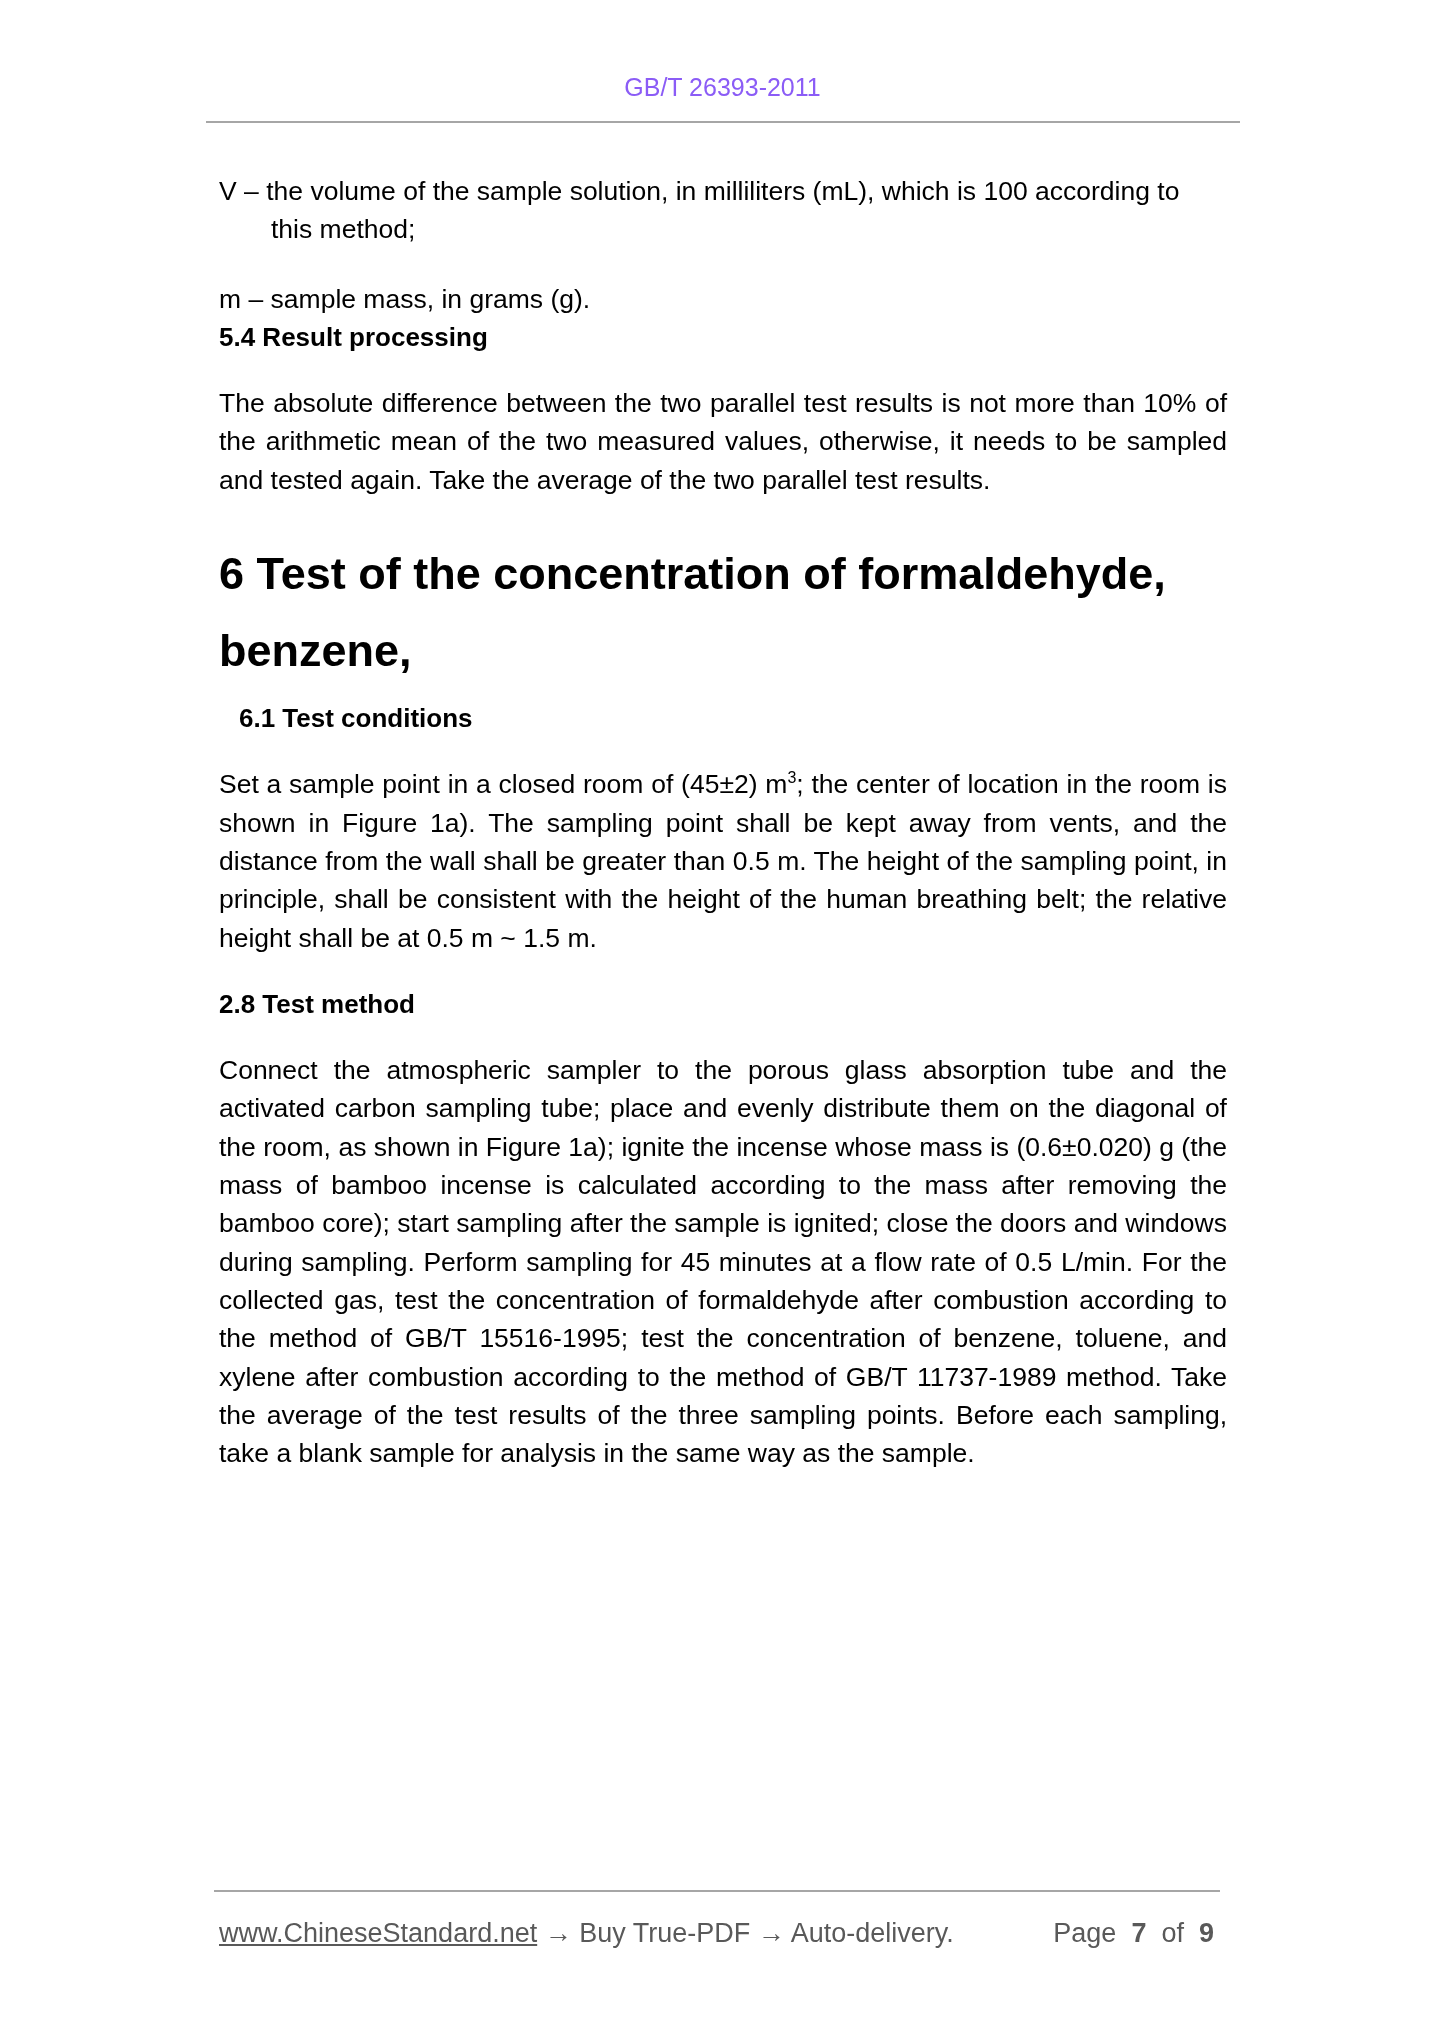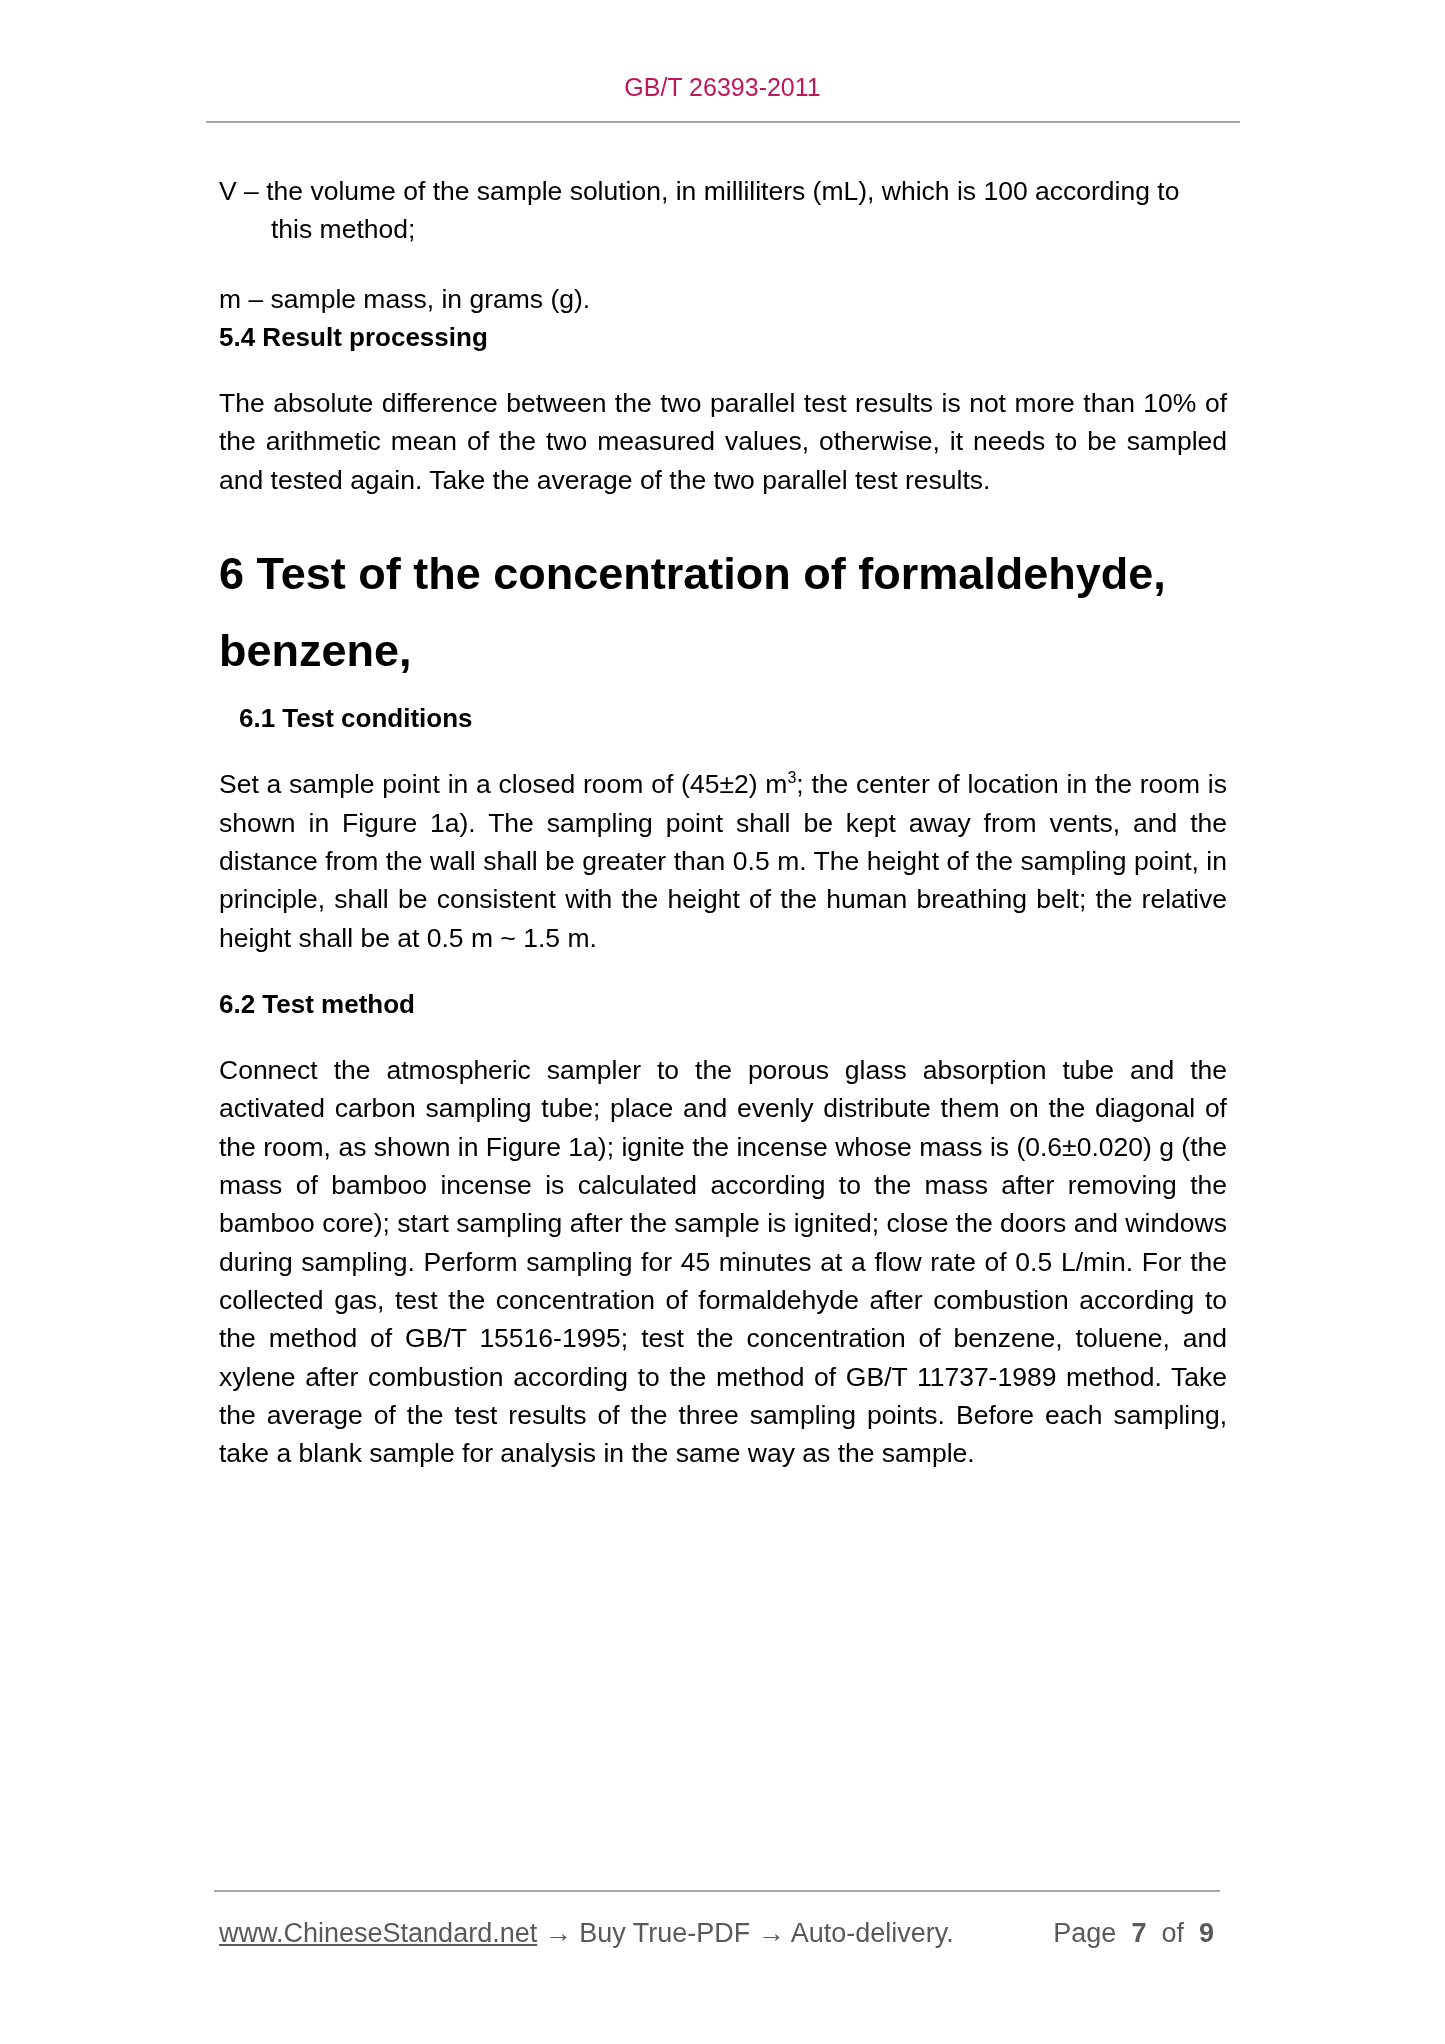--- a/index.html
+++ b/index.html
@@ -1,19 +1,19 @@
 <!DOCTYPE html>
 <html><head>
 <meta charset="utf-8">
 <style>
   html, body { margin: 0; padding: 0; background: #ffffff; }
   body { width: 1445px; height: 2044px; position: relative; overflow: hidden;
          font-family: "Liberation Sans", sans-serif; color: #000; }
   .page-header { position: absolute; top: 72px; left: 0; width: 1445px; text-align: center;
-                 font-size: 25px; color: #be185d; line-height: 30px; }
+                 font-size: 25px; color: #8b5cf6; line-height: 30px; }
   .rule { position: absolute; height: 0; border-top: 2px solid #a6a6a6; }
   .rule.top { top: 121px; left: 206px; width: 1034px; }
   .rule.bottom { top: 1890px; left: 214px; width: 1006px; }
   .content { position: absolute; top: 172px; left: 219px; width: 1008px; }
   p { margin: 0; font-size: 26.5px; line-height: 38.3px; }
   .justify { text-align: justify; }
   .def { padding-left: 52px; text-indent: -52px; }
   .h2 { font-weight: bold; font-size: 26px; line-height: 38.3px; margin: 0; }
   .h1 { font-weight: bold; font-size: 45px; line-height: 77px; margin: 0; }
   sup { font-size: 16px; line-height: 0; vertical-align: 10px; }
@@ -45,21 +45,21 @@
   <h3 class="h2" style="margin-bottom:28px;">5.4 Result processing</h3>
   <p class="justify" style="margin-bottom:36px;">The absolute difference between the two parallel test results is not more than 10% of the arithmetic mean of the two measured values, otherwise, it needs to be sampled and tested again. Take the average of the two parallel test results.</p>
 
   <h2 class="h1" style="margin-bottom:10px;">
     <span>6 Test of the concentration of formaldehyde, benzene,</span><br>
   </h2>
 
   <h3 class="h2" style="margin-bottom:28px;margin-left:20px;">6.1 Test conditions</h3>
   <p class="justify" style="margin-bottom:28px;"><span>Set a sample point in a closed room of (45±2) m</span><sup>3</sup><span>; the center of location in the room is shown in Figure 1a). The sampling point shall be kept away from vents, and the distance from the wall shall be greater than 0.5 m. The height of the sampling point, in principle, shall be consistent with the height of the human breathing belt; the relative height shall be at 0.5 m ~ 1.5 m.</span></p>
 
-  <h3 class="h2" style="margin-bottom:28px;">6.2 Test method</h3>
+  <h3 class="h2" style="margin-bottom:28px;">2.8 Test method</h3>
   <p class="justify">Connect the atmospheric sampler to the porous glass absorption tube and the activated carbon sampling tube; place and evenly distribute them on the diagonal of the room, as shown in Figure 1a); ignite the incense whose mass is (0.6±0.020) g (the mass of bamboo incense is calculated according to the mass after removing the bamboo core); start sampling after the sample is ignited; close the doors and windows during sampling. Perform sampling for 45 minutes at a flow rate of 0.5 L/min. For the collected gas, test the concentration of formaldehyde after combustion according to the method of GB/T 15516-1995; test the concentration of benzene, toluene, and xylene after combustion according to the method of GB/T 11737-1989 method. Take the average of the test results of the three sampling points. Before each sampling, take a blank sample for analysis in the same way as the sample.</p>
 </div>
 
 <div class="rule bottom"></div>
 <div class="footer">
   <span class="left"><a>www.ChineseStandard.net</a><span> → </span><span>Buy True-PDF</span><span> → </span><span>Auto-delivery.</span></span>
   <span class="right"><span>Page</span>&nbsp;&nbsp;<span class="num">7</span>&nbsp;&nbsp;<span>of</span>&nbsp;&nbsp;<span class="num">9</span></span>
 </div>
 
 </body></html>

